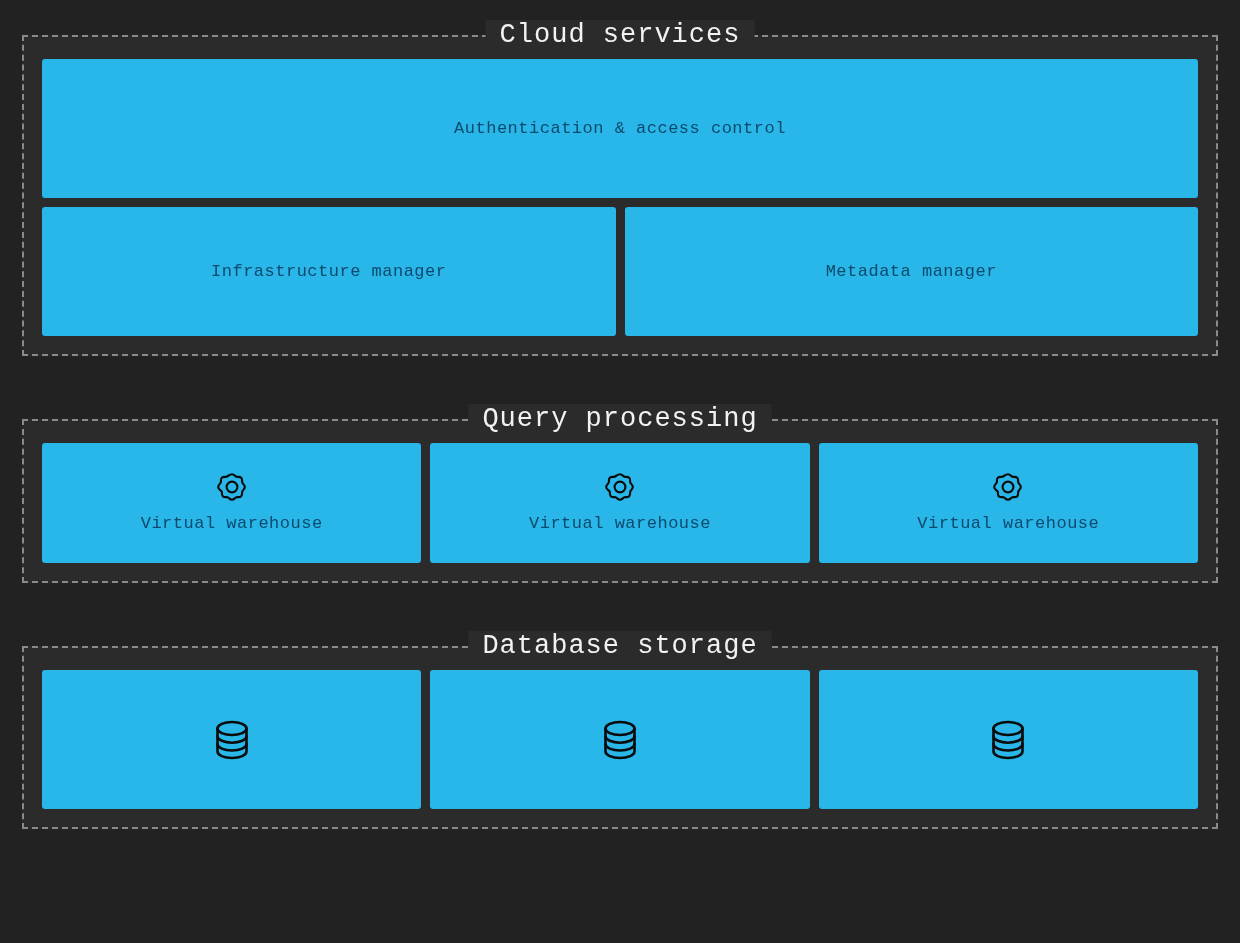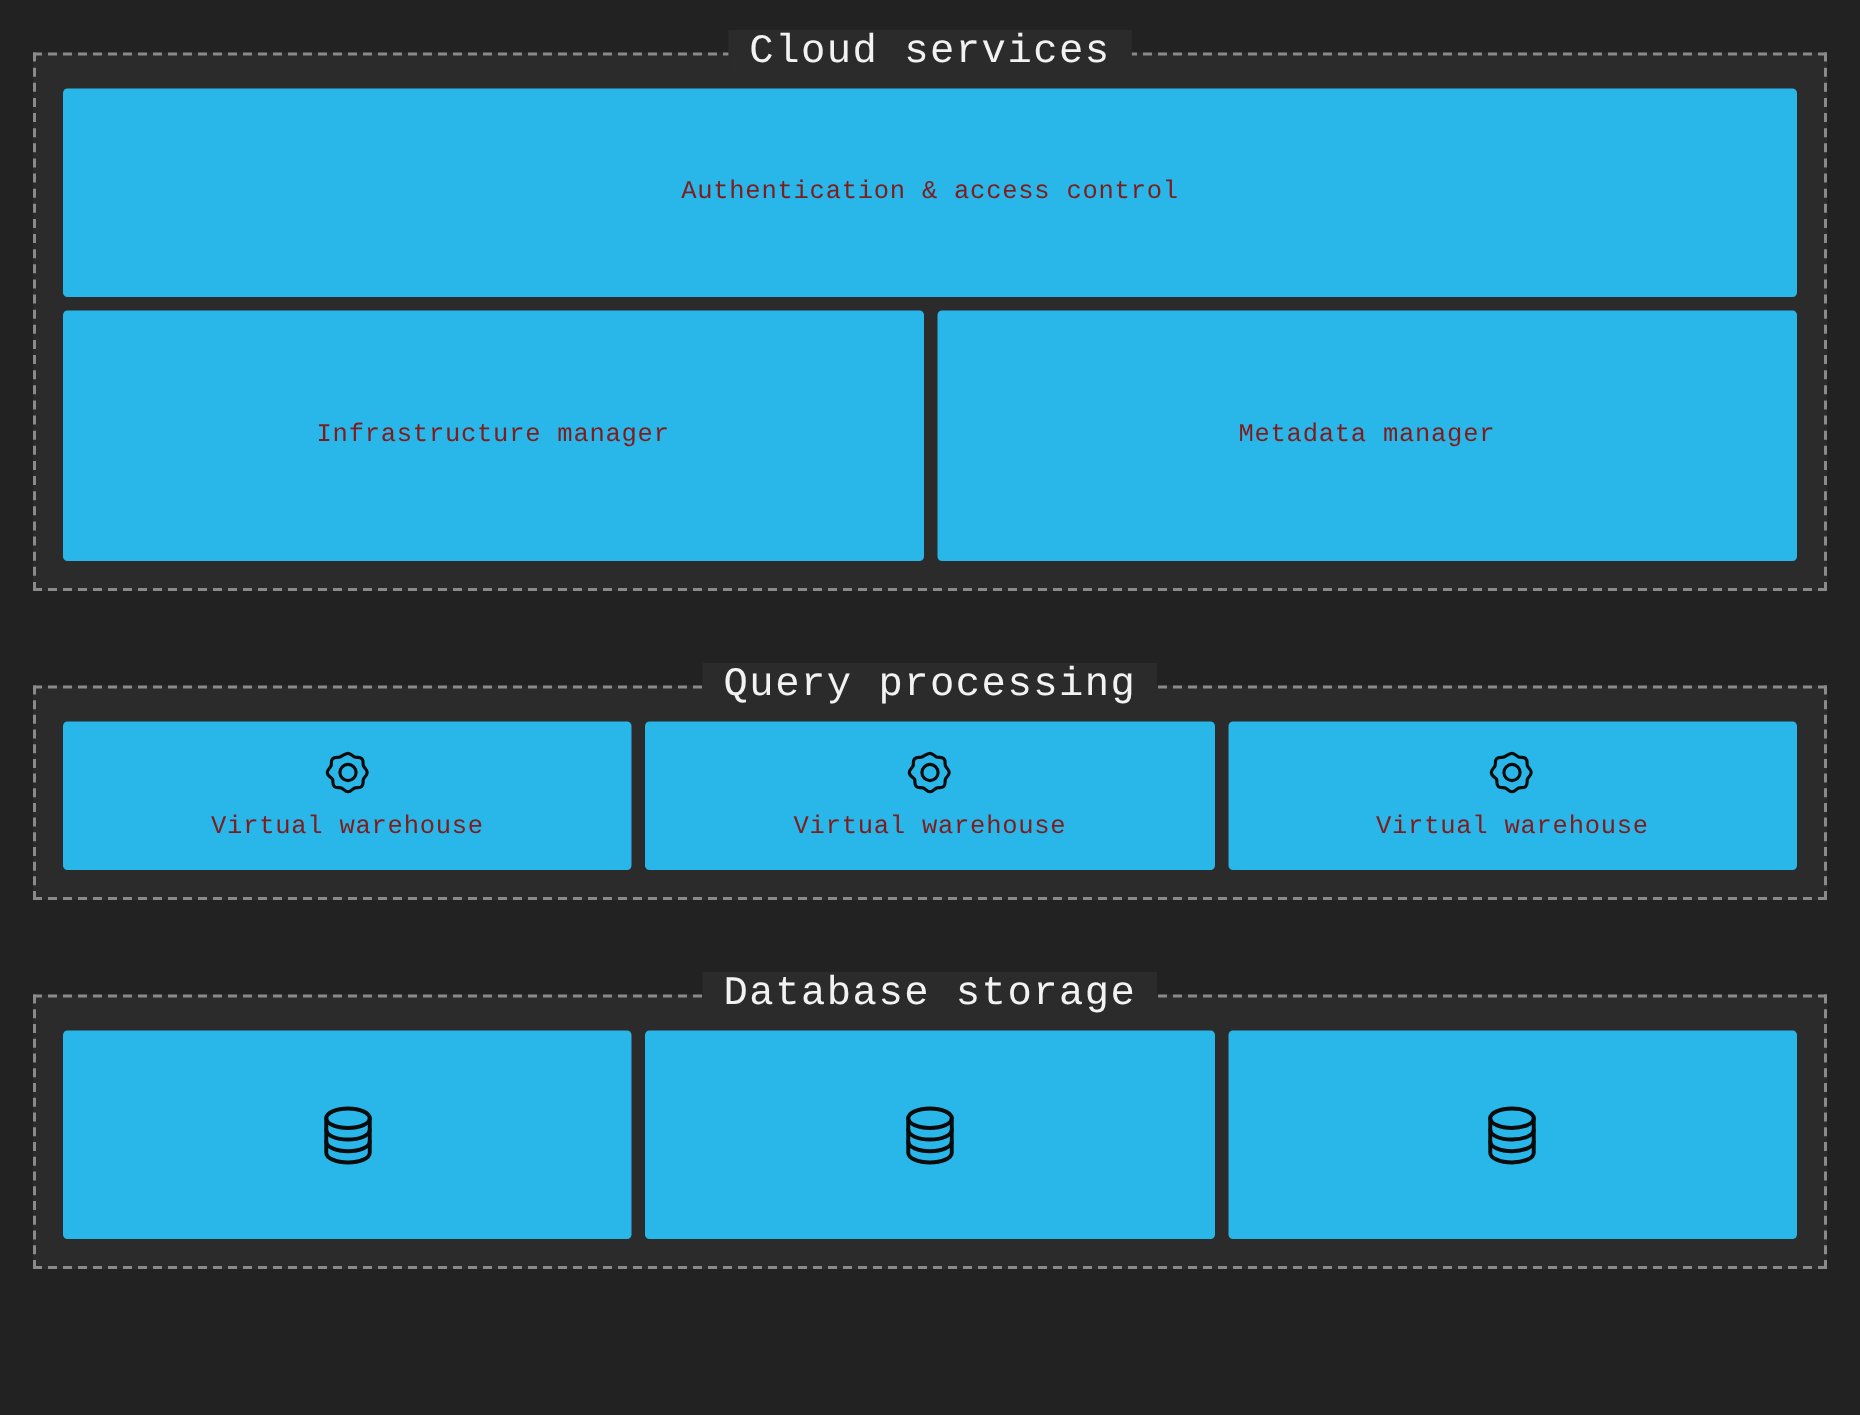--- a/index.html
+++ b/index.html
@@ -57,38 +57,38 @@
     display: flex;
     gap: 9px;
   }
   .node-row + .node-row { margin-top: 9px; }
 
   .node {
     flex: 1 1 0;
     box-sizing: border-box;
     background: #29b6e8;
     border-radius: 3px;
-    color: #7f1d1d;
+    color: #0c4a6e;
     display: flex;
     flex-direction: column;
     align-items: center;
     justify-content: center;
     text-align: center;
     font-size: 17px;
     letter-spacing: 0.5px;
     padding: 6px 10px;
   }
   .node-label {
     line-height: 22px;
     white-space: nowrap;
   }
 
   .node-wide { height: 139px; }
-  .node-tall { height: 167px; }
-  .node-warehouse { height: 99px; }
+  .node-tall { height: 129px; }
+  .node-warehouse { height: 120px; }
   .node-storage  { height: 139px; }
 
   .node-icon {
     display: block;
     line-height: 0;
     margin-bottom: 10px;
   }
   .node-icon svg { display: block; }
 
   

